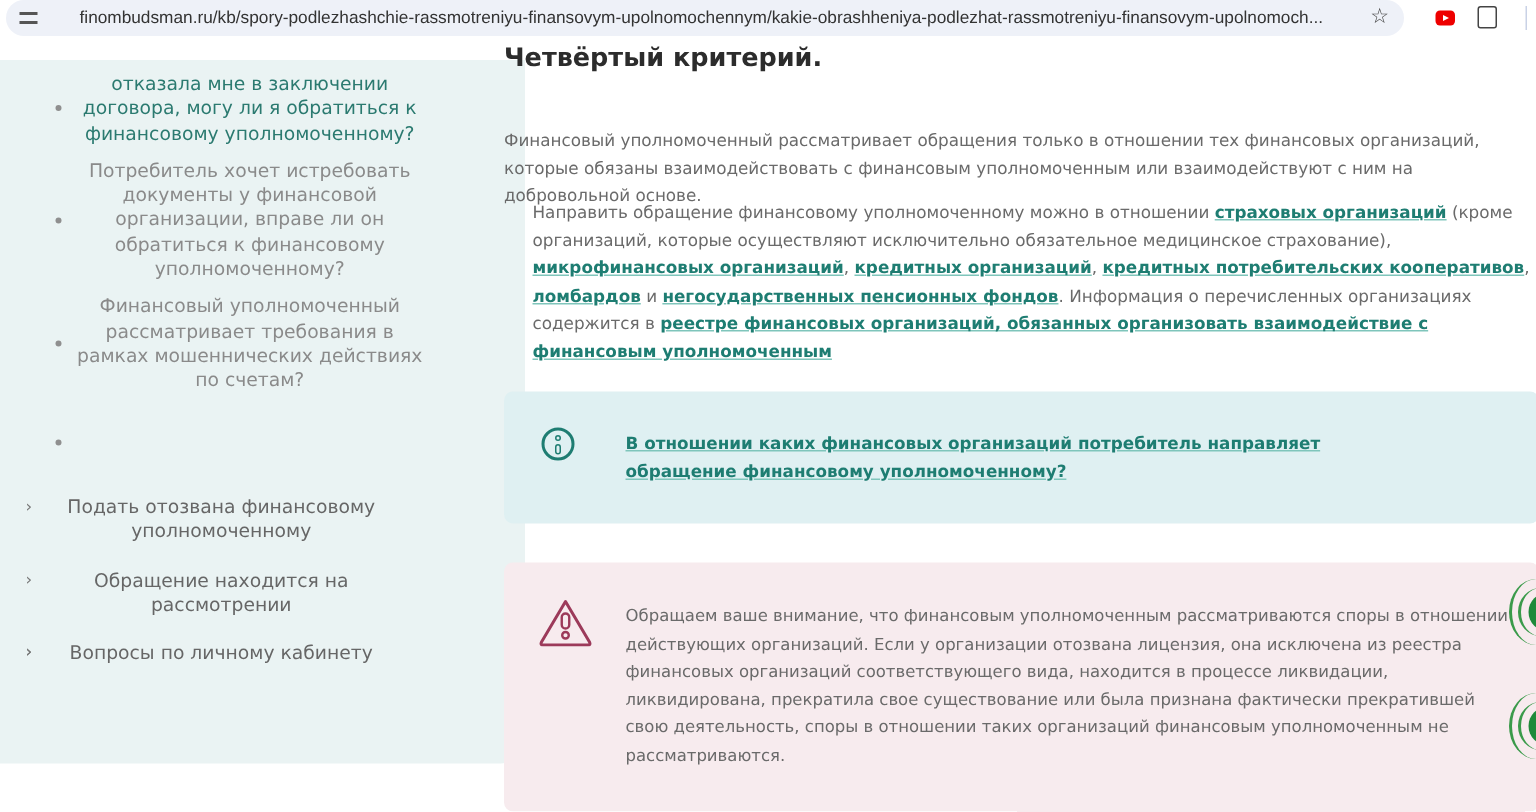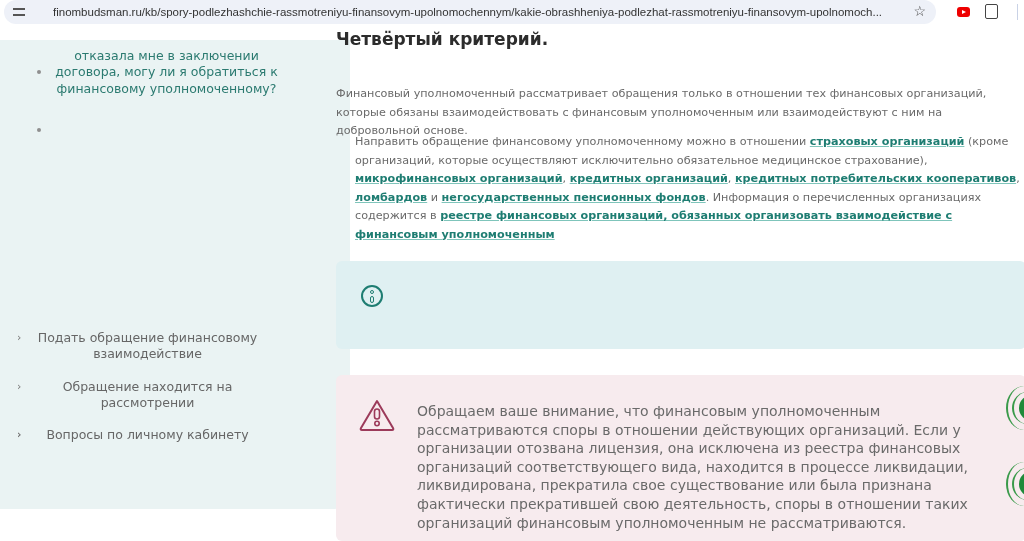--- a/index.html
+++ b/index.html
@@ -92,21 +92,21 @@
     text-decoration: underline; text-decoration-color: #7fc5bb; cursor: pointer;
   }
 
   .warn-box {
     position: absolute; left: 0; top: 351px; width: 690px; height: 166px;
     background: #f7ebee; border-radius: 6px;
   }
   .warn-icon { position: absolute; left: 23px; top: 24px; width: 36px; height: 32px; }
   .warn-text {
     position: absolute; left: 81px; top: 27px; width: 590px;
-    font-size: 14px; line-height: 18.6px; color: #6a6a6a;
+    font-size: 11px; line-height: 18.6px; color: #6a6a6a;
   }
 
   
   .float-btn { position: absolute; left: 1006px; width: 40px; height: 44px; }
   .float-btn .ring1 {
     position: absolute; left: 0; top: 0; width: 36px; height: 44px;
     border-left: 2px solid #3a9a4a; border-radius: 50%;
   }
   .float-btn .ring2 {
     position: absolute; left: 6px; top: 6px; width: 30px; height: 32px;
@@ -130,28 +130,36 @@
   <span class="bar-divider"></span>
 </div>
 
 <aside class="sidebar">
   <ul class="sub-list">
     <li class="sub-item active">
       <span class="bullet" style="top:22px"></span>
       <span>отказала мне в заключении договора, могу ли я обратиться к финансовому уполномоченному?</span>
     </li>
     <li class="sub-item">
+      <span class="bullet" style="top:39px"></span>
+      <span>Потребитель хочет истребовать документы у финансовой организации, вправе ли он обратиться к финансовому уполномоченному?</span>
+    </li>
+    <li class="sub-item">
+      <span class="bullet" style="top:31px"></span>
+      <span>Финансовый уполномоченный рассматривает требования в рамках мошеннических действиях по счетам?</span>
+    </li>
+    <li class="sub-item">
       <span class="bullet" style="top:22px"></span>
     </li>
   </ul>
 
   <ul class="cat-list">
     <li class="cat-item">
       <span class="chev">›</span>
-      <span>Подать обращение финансовому взаимодействие</span>
+      <span>Подать отозвана финансовому уполномоченному</span>
     </li>
     <li class="cat-item">
       <span class="chev">›</span>
       <span>Обращение находится на рассмотрении</span>
     </li>
     <li class="cat-item">
       <span class="chev">›</span>
     </li>
     <li class="cat-item">
       <span class="chev">›</span>
@@ -165,20 +173,21 @@
 
   <p class="para para1">Финансовый уполномоченный рассматривает обращения только в отношении тех финансовых организаций, которые обязаны взаимодействовать с финансовым уполномоченным или взаимодействуют с ним на добровольной основе.</p>
 
   <p class="para para2"><span>Направить обращение финансовому уполномоченному можно в отношении </span><a class="lnk">страховых организаций</a><span> (кроме организаций, которые осуществляют исключительно обязательное медицинское страхование), </span><a class="lnk">микрофинансовых организаций</a><span>, </span><a class="lnk">кредитных организаций</a><span>, </span><a class="lnk">кредитных потребительских кооперативов</a><span>, </span><a class="lnk">ломбардов</a><span> и </span><a class="lnk">негосударственных пенсионных фондов</a><span>. Информация о перечисленных организациях содержится в </span><a class="lnk">реестре финансовых организаций, обязанных организовать взаимодействие с финансовым уполномоченным</a></p>
 
   <div class="info-box">
     <span class="info-icon">
       <span class="dot"></span>
         <span class="stem"></span>
     </span>
+    <a class="info-link">В отношении каких финансовых организаций потребитель направляет обращение финансовому уполномоченному?</a>
   </div>
 
   <div class="warn-box">
     <svg class="warn-icon" viewBox="0 0 36 32">
       <path d="M18 2 L34 29 Q35 31 33 31 L3 31 Q1 31 2 29 Z" fill="none" stroke="#9c3a5a" stroke-width="2" stroke-linejoin="round"></path>
       <rect x="15.5" y="10" width="5" height="10" rx="2.5" fill="none" stroke="#9c3a5a" stroke-width="1.6"></rect>
       <circle cx="18" cy="24.5" r="2.2" fill="none" stroke="#9c3a5a" stroke-width="1.6"></circle>
     </svg>
     <p class="warn-text">Обращаем ваше внимание, что финансовым уполномоченным рассматриваются споры в отношении действующих организаций. Если у организации отозвана лицензия, она исключена из реестра финансовых организаций соответствующего вида, находится в процессе ликвидации, ликвидирована, прекратила свое существование или была признана фактически прекратившей свою деятельность, споры в отношении таких организаций финансовым уполномоченным не рассматриваются.</p>
   </div>

